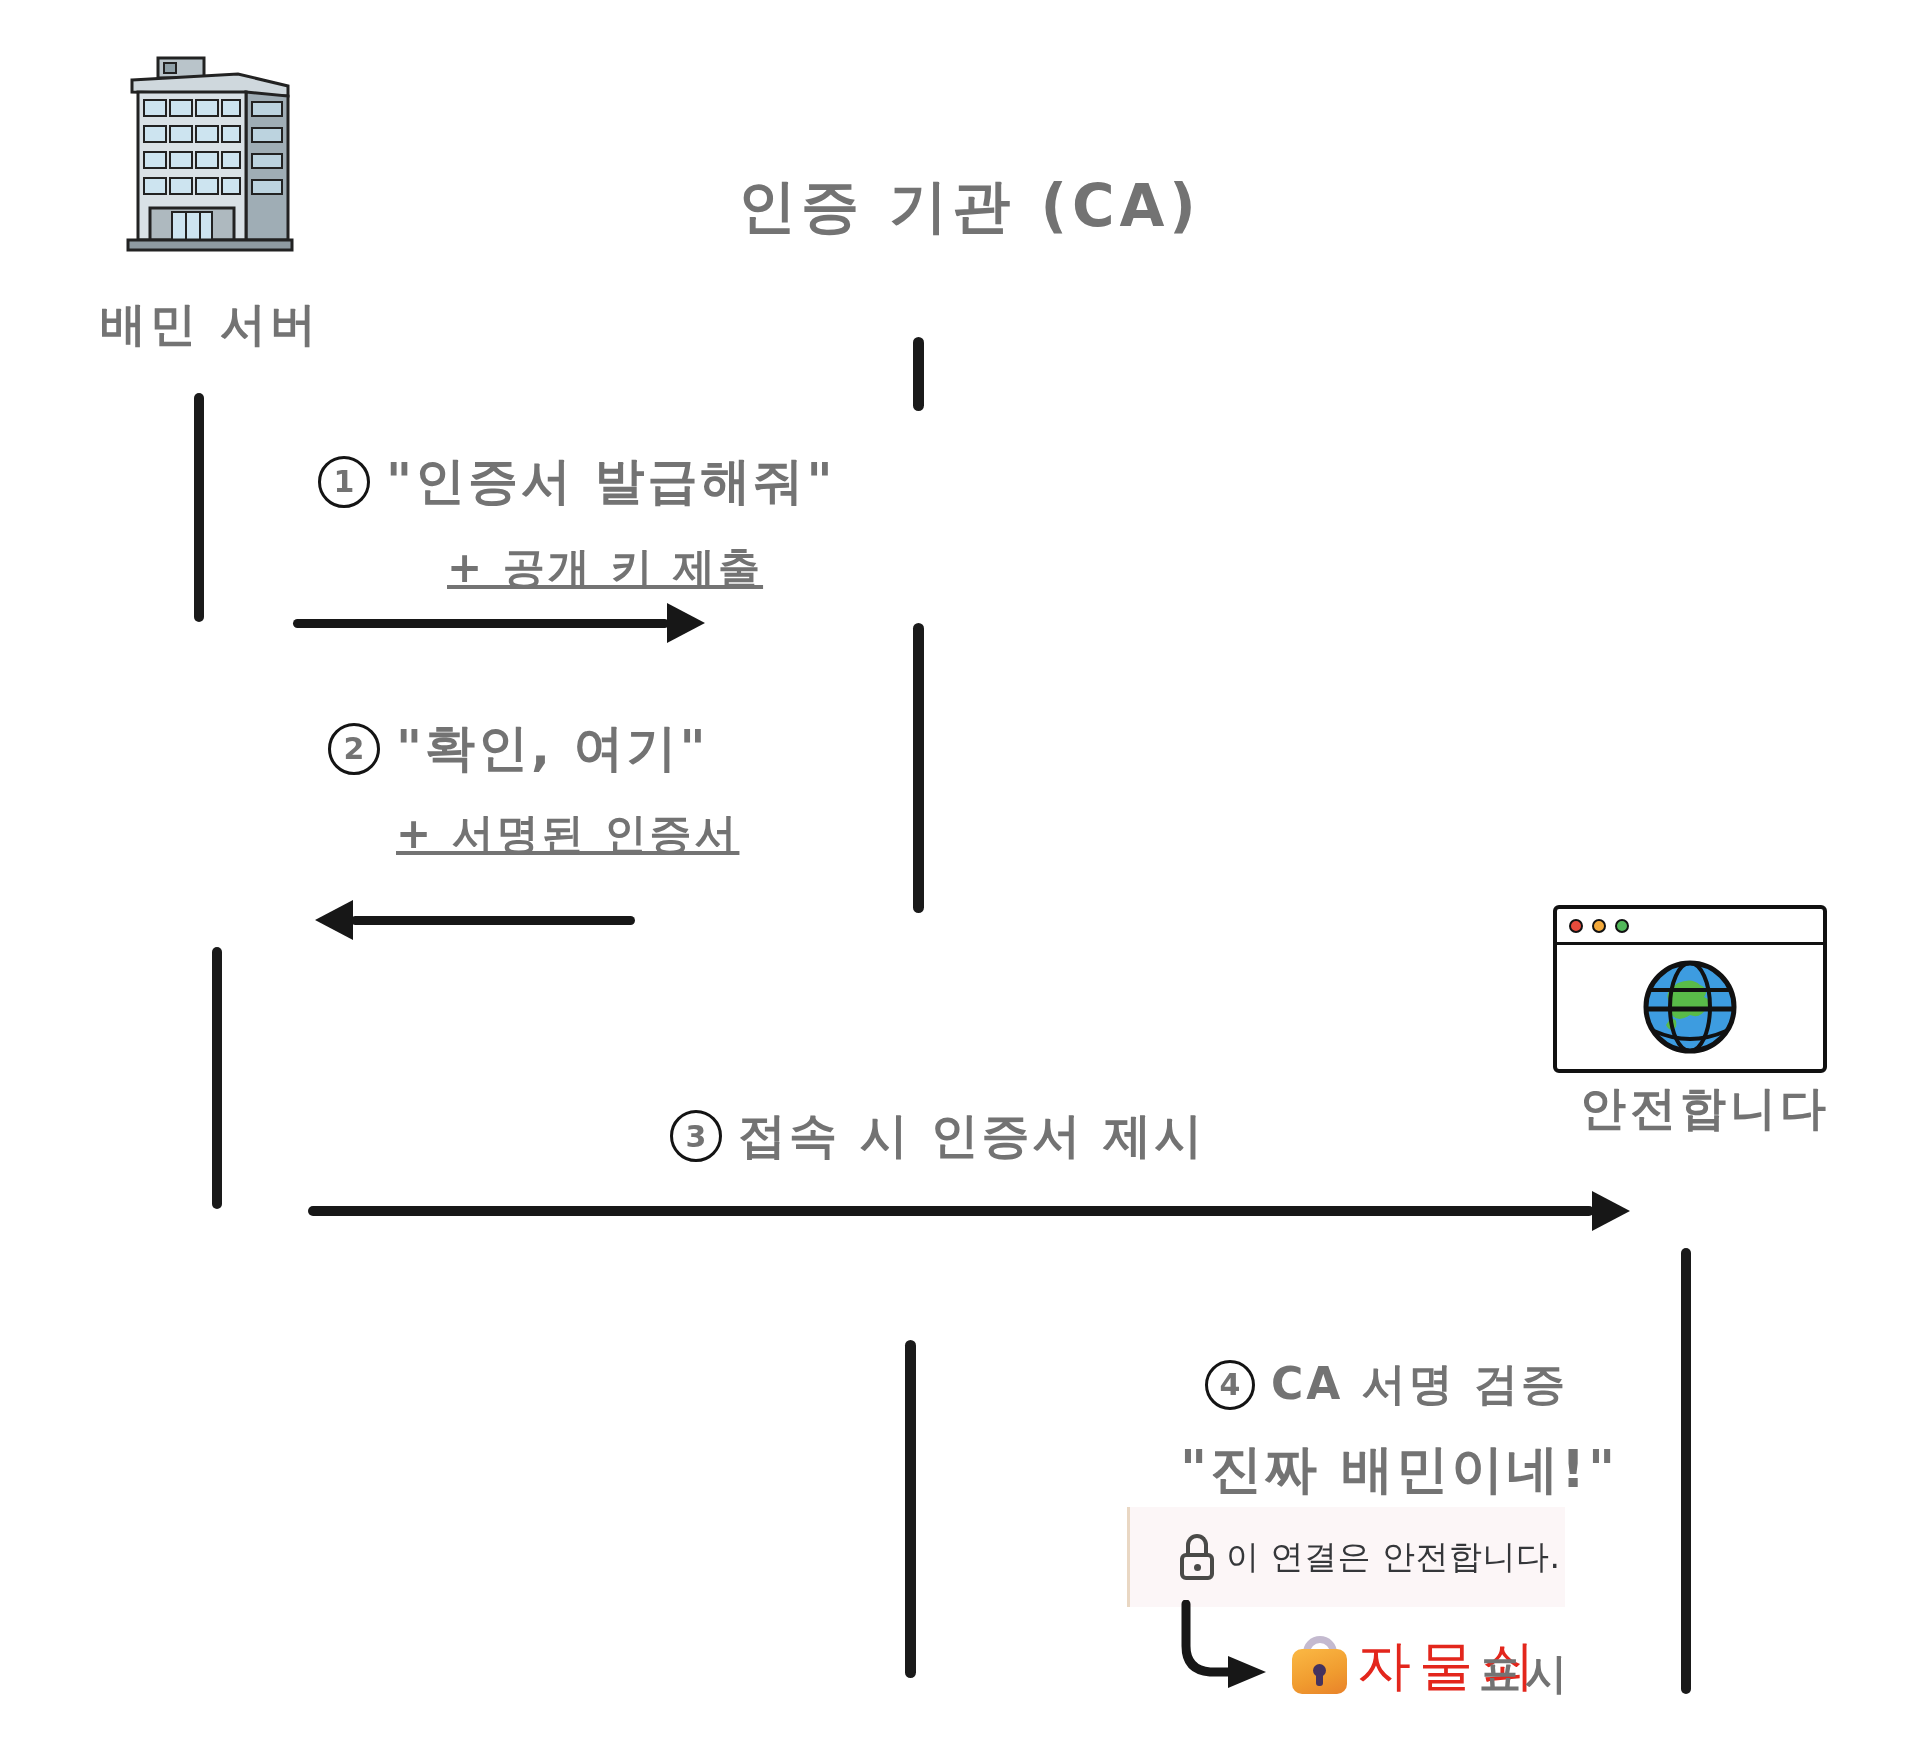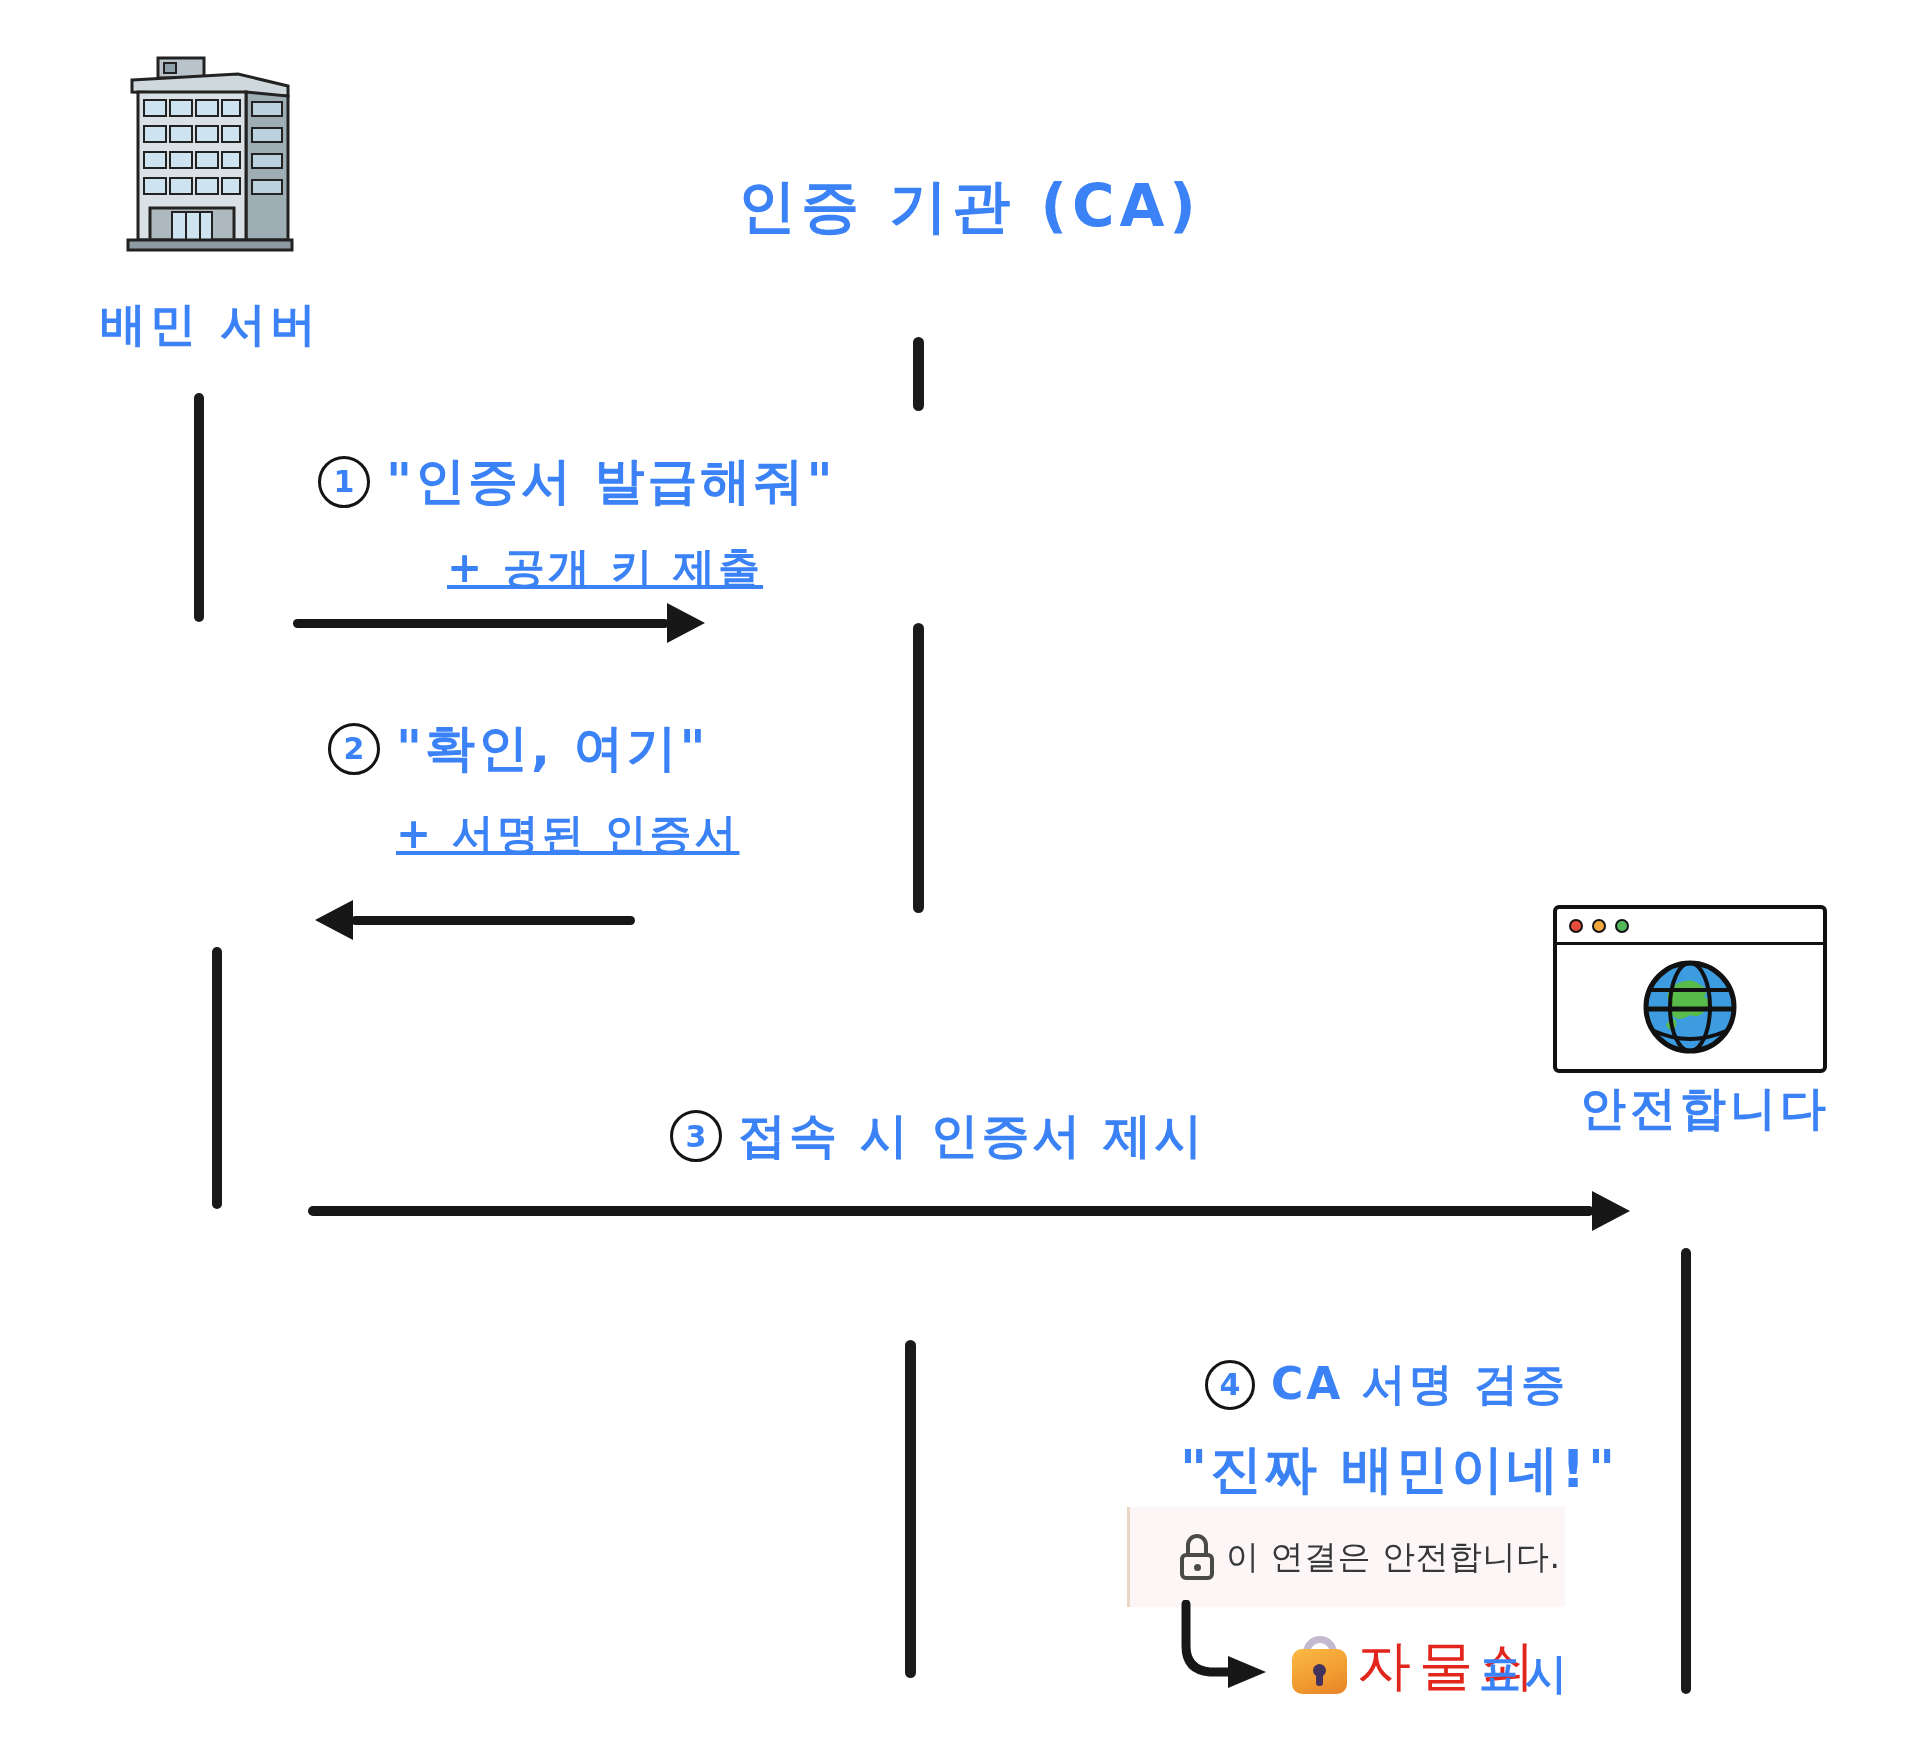--- a/index.html
+++ b/index.html
@@ -2,21 +2,21 @@
 <html><head>
 <meta charset="utf-8">
 <style>
   html,body{margin:0;padding:0;background:#ffffff;}
   #canvas{
     position:relative;width:1920px;height:1761px;background:#ffffff;
     font-family:"DejaVu Sans",sans-serif;color:#141414;overflow:hidden;
   }
   .abs{position:absolute;}
   
-  .ink{color:#3b82f6;}
+  .ink{color:#737373;}
   .hand-lg{font-size:50px;font-weight:700;letter-spacing:3px;white-space:nowrap;}
   .hand-md{font-size:42px;font-weight:600;letter-spacing:3px;white-space:nowrap;text-decoration:underline;}
   .title{font-size:58px;font-weight:700;letter-spacing:5px;white-space:nowrap;}
   .actor-label{font-size:46px;font-weight:700;letter-spacing:4px;text-align:center;white-space:nowrap;}
   .circled{
     display:inline-flex;align-items:center;justify-content:center;
     width:46px;height:46px;border:3.5px solid #141414;border-radius:50%;
     font-size:30px;font-weight:700;letter-spacing:0;flex:0 0 auto;
   }
   .step-row{display:flex;align-items:center;gap:16px;}

